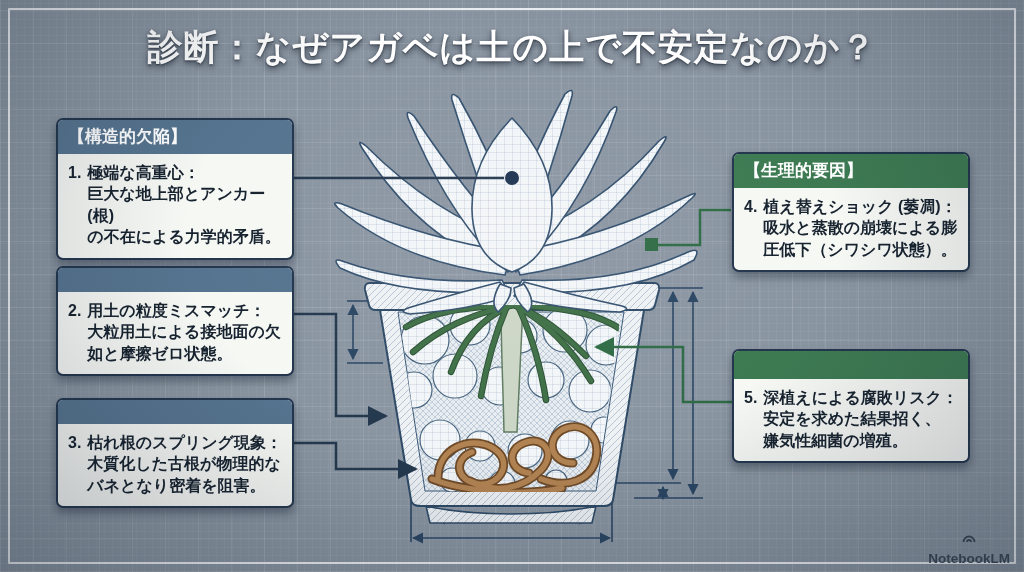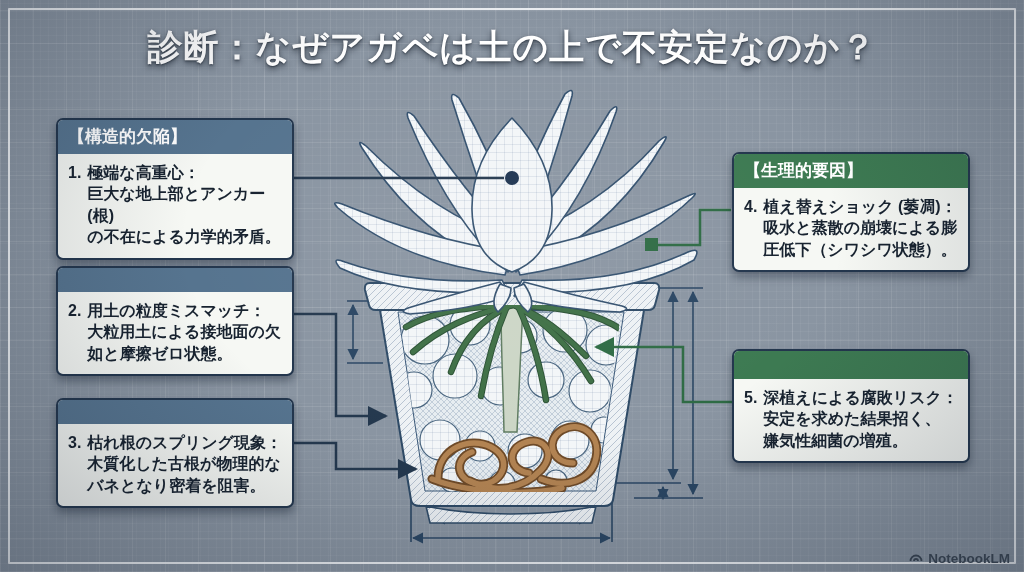--- a/index.html
+++ b/index.html
@@ -31,21 +31,21 @@
   .ann-body{display:flex;align-items:flex-start;padding:8px 9px 10px 10px;
     color:#17222f;font-weight:bold;font-size:16px;line-height:1.34;}
   .num{margin-right:6px;flex:0 0 auto;}
   .txt{white-space:pre-line;}
   #box1{left:56px;top:118px;}
   #box2{left:56px;top:266px;}
   #box3{left:56px;top:398px;}
   #box4{left:732px;top:152px;}
   #box5{left:732px;top:349px;}
   .brand{position:absolute;right:14px;bottom:6px;z-index:7;display:flex;align-items:center;gap:4px;
-    color:#323d4b;font-size:13.5px;font-weight:600;}
+    color:#323d4b;font-size:13.5px;font-weight:600;flex-direction:column;}
   .brand svg{display:block;}
 </style>
 </head>
 <body>
 
 <div class="stage">
 
   <div class="title">診断：なぜアガベは土の上で不安定なのか？</div>
 
   <svg class="scene" viewBox="0 0 1024 572">

